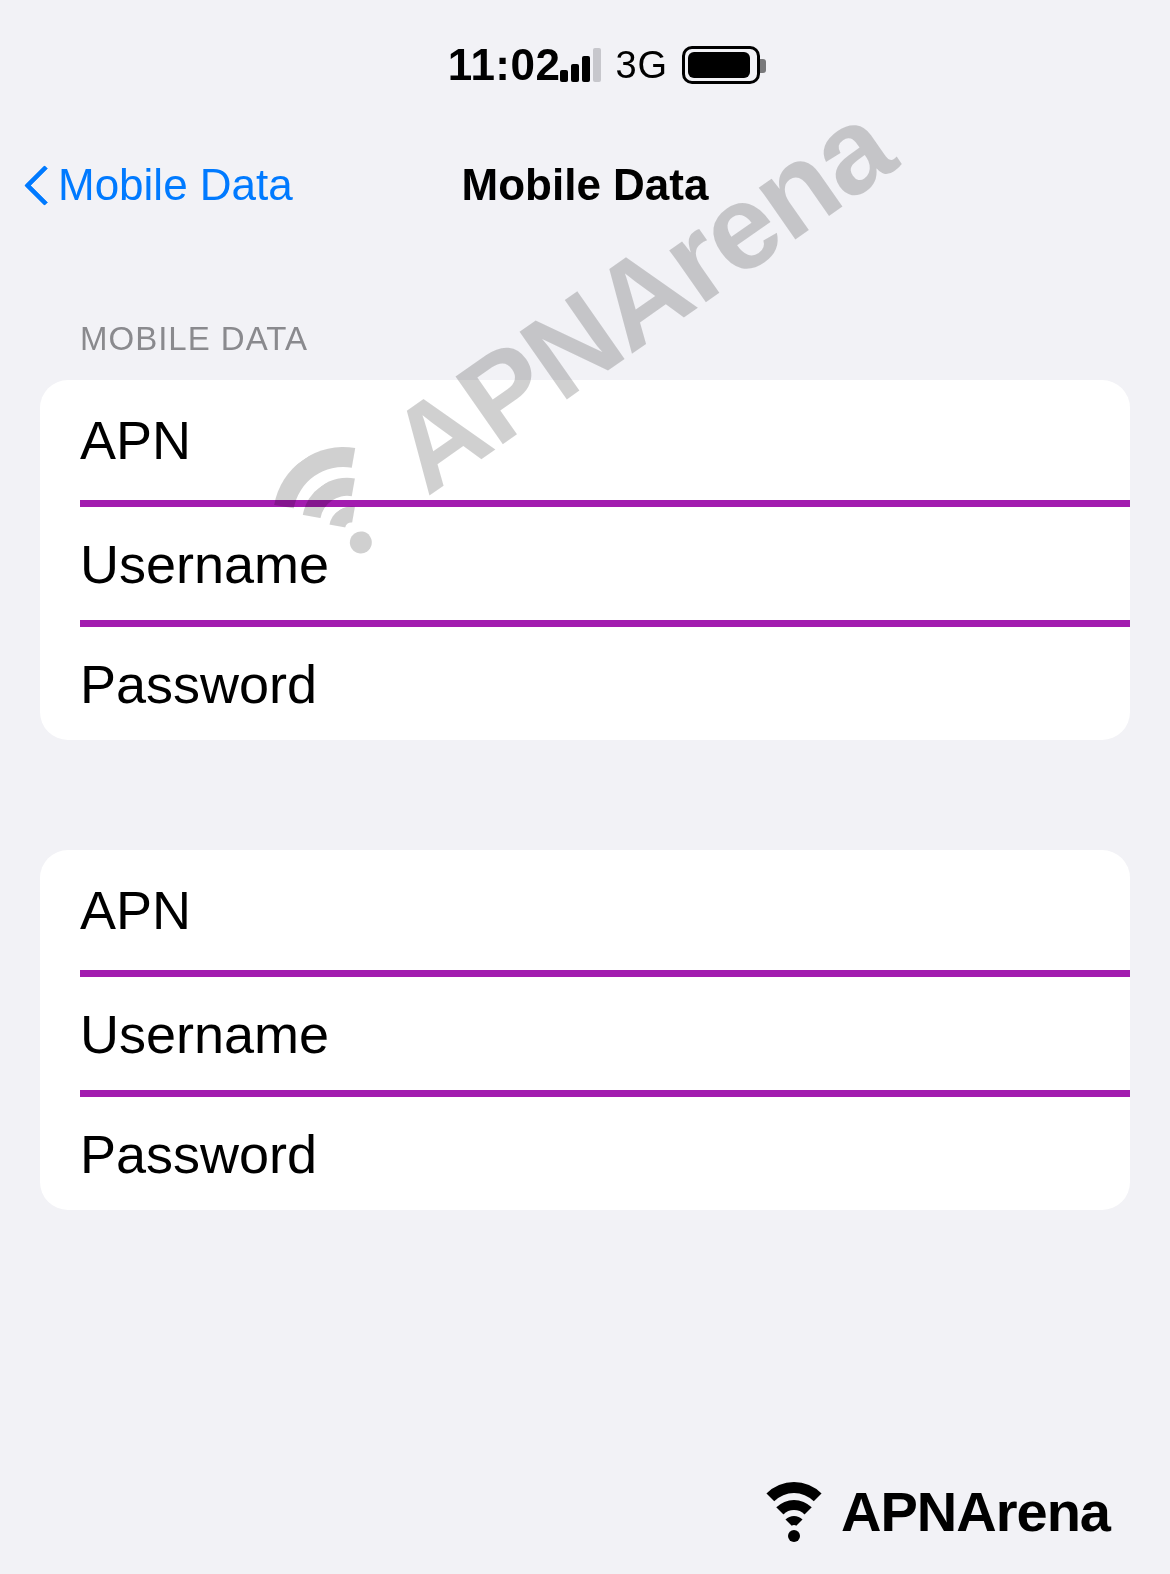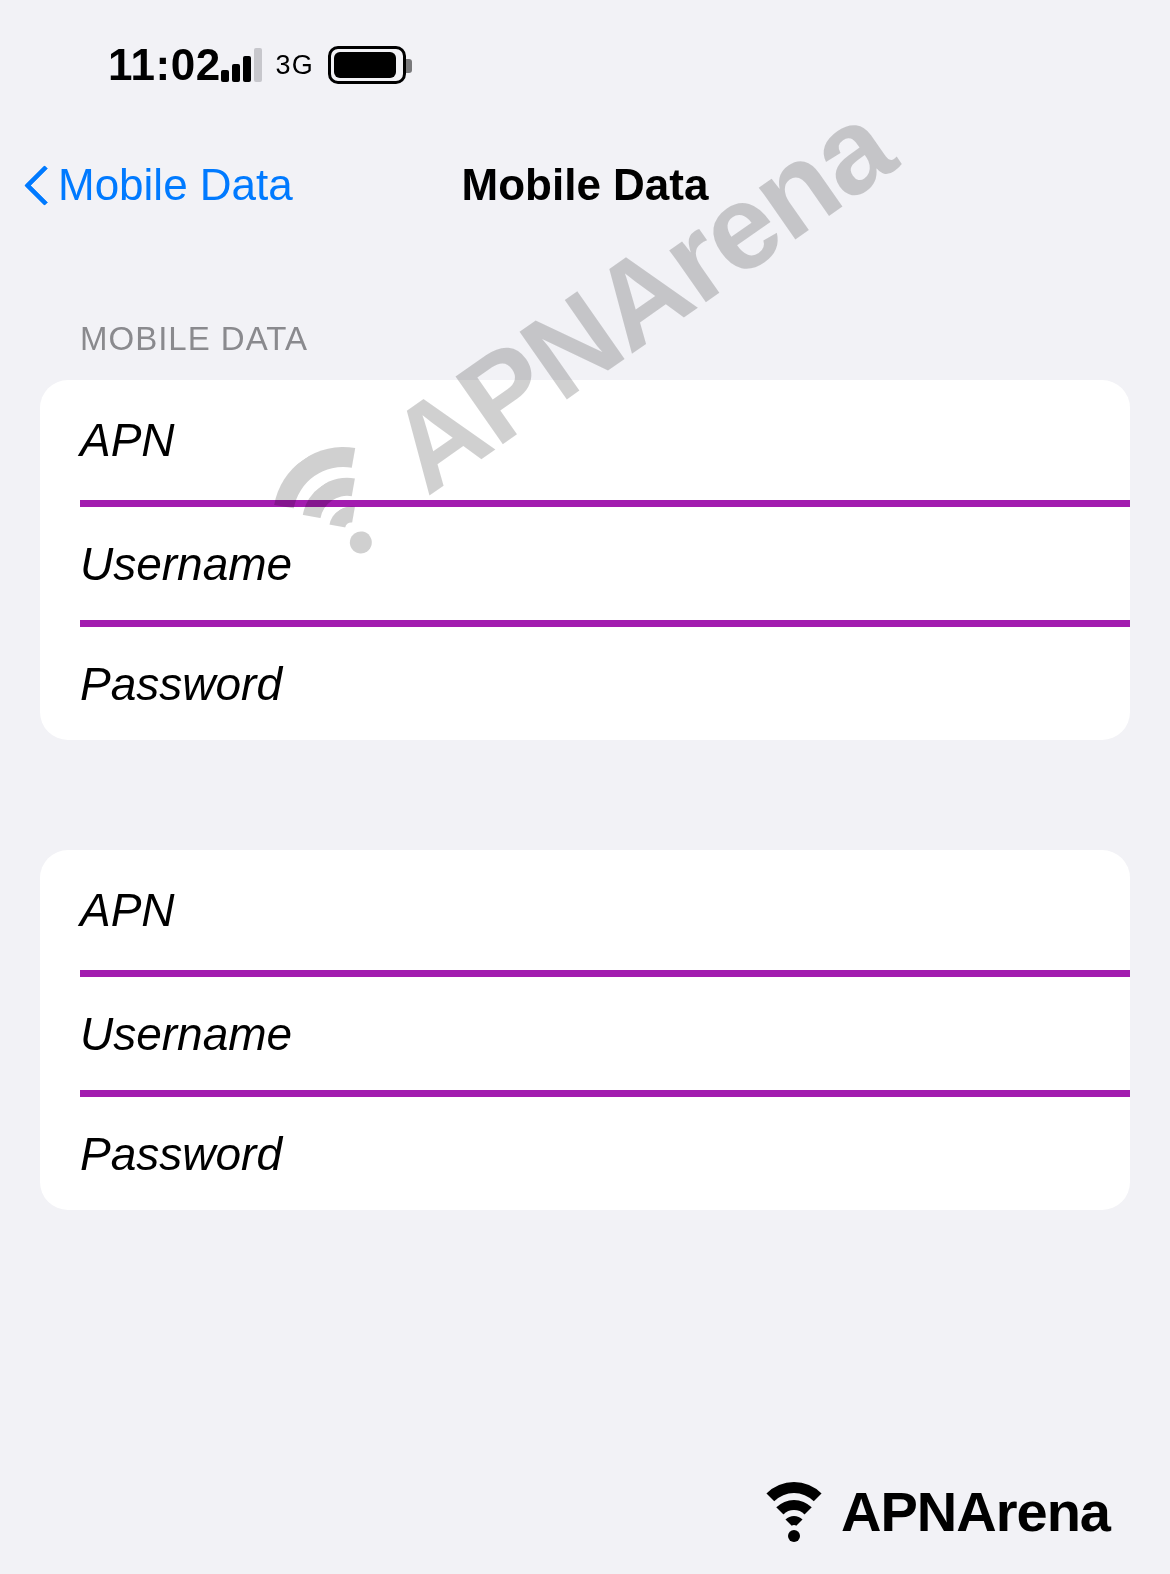--- a/index.html
+++ b/index.html
@@ -7,32 +7,32 @@
 body {
   background: #f2f2f6;
   font-family: -apple-system, "SF Pro Text", "Helvetica Neue", Helvetica, Arial, sans-serif;
   position: relative;
 }
 
 
 .status-bar {
   display: flex;
   align-items: center;
-  justify-content: flex-start;
+  justify-content: center;
   padding: 40px 70px 0 108px;
 }
 .status-time { font-size: 44px; font-weight: 600; letter-spacing: 0.5px; }
 .status-right { display: flex; align-items: center; gap: 14px; }
 .signal-bars { display: flex; align-items: flex-end; gap: 3px; }
 .bar { width: 8px; background: #000; border-radius: 2px; }
 .bar.b1 { height: 12px; }
 .bar.b2 { height: 18px; }
 .bar.b3 { height: 26px; }
 .bar.b4 { height: 34px; background: #c7c7cc; }
-.net-label { font-size: 27px; font-weight: 400; letter-spacing: 1px; }
+.net-label { font-size: 38px; font-weight: 400; letter-spacing: 1px; }
 .battery { position: relative; width: 78px; height: 38px; border: 3px solid #000; border-radius: 10px; }
 .battery::after { content: ""; position: absolute; right: -9px; top: 10px; width: 6px; height: 14px; background: #000; border-radius: 0 3px 3px 0; opacity: .5; }
 .battery-fill { position: absolute; left: 3px; top: 3px; bottom: 3px; width: 62px; background: #000; border-radius: 6px; }
 
 
 .nav-bar {
   display: flex;
   align-items: center;
   padding: 70px 40px 20px 20px;
   position: relative;
@@ -73,25 +73,24 @@
 }
 .row {
   display: flex;
   align-items: center;
   min-height: 120px;
   padding: 0 40px;
 }
 .row + .row { border-top: 7px solid #a21caf; margin-left: 40px; padding-left: 0; }
 .row + .row .row-label { margin-left: 0; }
 .row-label {
-  font-size: 46px;
+  font-size: 54px;
   color: #000;
   width: 240px;
   flex-shrink: 0;
-  font-style: italic;
 }
 .row-input {
   border: none;
   outline: none;
   font-size: 42px;
   font-family: inherit;
   color: #000;
   background: transparent;
   flex: 1;
 }

